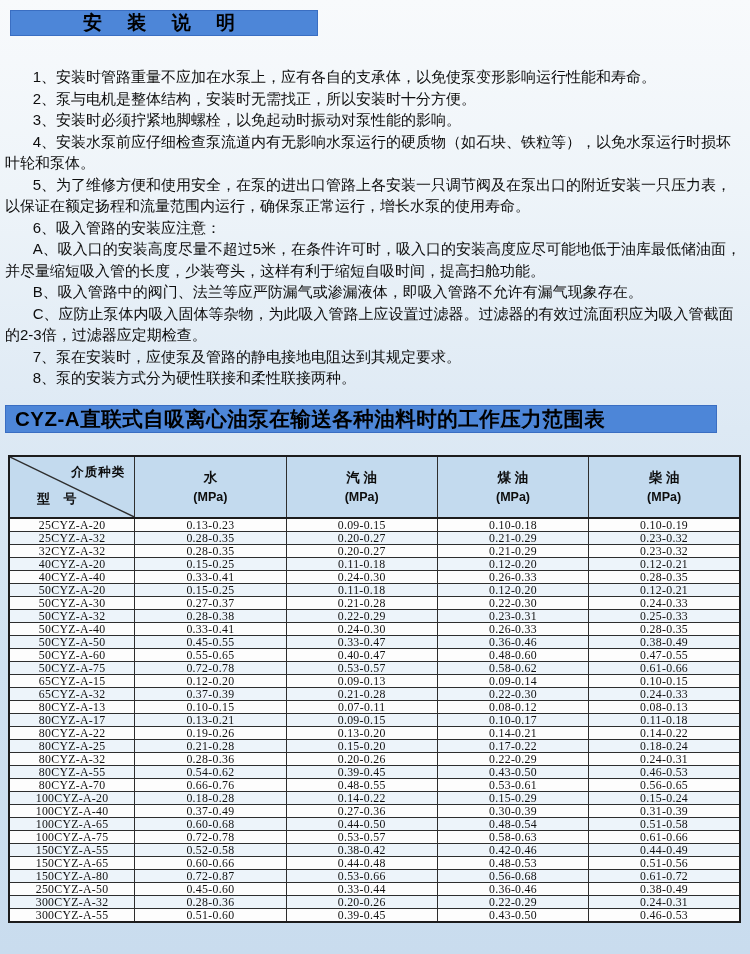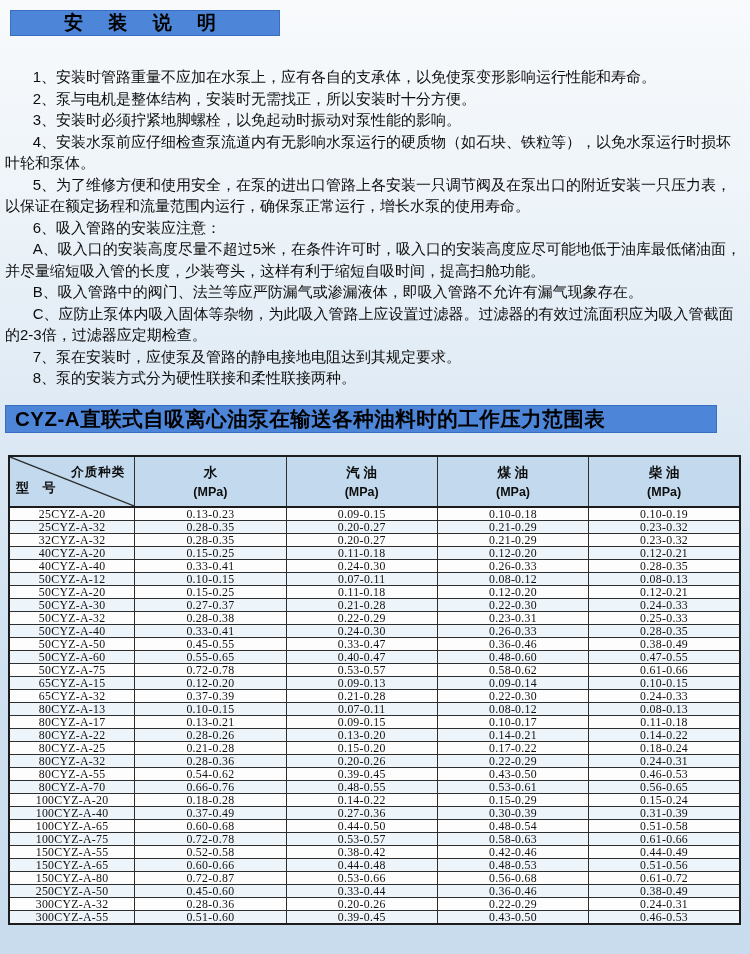--- a/index.html
+++ b/index.html
@@ -4,56 +4,56 @@
 <style>
   * { box-sizing: border-box; }
   html,body { margin:0; padding:0; }
   body {
     width:750px; height:954px; overflow:hidden;
     background: linear-gradient(180deg, #f8fafc 0%, #eef4f9 20%, #dde9f4 45%, #cfe1f0 70%, #c9dcee 100%);
     font-family:"Liberation Sans", sans-serif;
     color:#0d0d0d;
   }
   .banner-install {
-    margin:10px 0 0 10px; width:270px; height:26px;
+    margin:10px 0 0 10px; width:308px; height:26px;
     background:#4d86d8; border:1px solid #3a6ec2;
     text-align:center; line-height:24px;
     font-size:19px; font-weight:bold; letter-spacing:10px; color:#000;
   }
   .instructions { margin:30px 5px 0 5px; font-size:15px; line-height:21.5px; }
   .instructions p { margin:0; text-indent:1.85em; }
   .banner-table {
     margin:16px 0 0 5px; width:712px; height:28px;
     background:#4d86d8; border:1px solid #3a6ec2;
     padding-left:9px; line-height:26px;
     font-size:20.5px; font-weight:bold; letter-spacing:0.5px; color:#000;
   }
   table.data-table {
     border-collapse:collapse; table-layout:fixed;
     width:733px; margin:22px 0 0 8px;
     border:2px solid #1c1c1c; background:#fdfdfd;
   }
   .data-table th, .data-table td { border:1px solid #2e2e2e; }
-  .data-table thead tr { height:51px; }
+  .data-table thead tr { height:62px; }
   .data-table th {
     background:#c3daee; font-size:13.5px; font-weight:bold;
     text-align:center; vertical-align:middle; padding:0;
     border-bottom:2px solid #1c1c1c;
   }
   .data-table th .unit { font-size:12.5px; margin-top:3px; font-weight:bold; }
   .data-table tbody td {
     height:12.7px; padding:0; text-align:center; vertical-align:middle;
     font-family:"Liberation Serif", serif;
     font-size:11.8px; line-height:12px; letter-spacing:0.3px; color:#111;
   }
   .data-table tbody tr:nth-child(even) { background:#edf4fa; }
   th.corner { position:relative; padding:0; }
   .corner svg.diag { position:absolute; left:0; top:0; width:100%; height:100%; display:block; }
   .corner-tr { position:absolute; top:7px; right:9px; font-size:12.5px; font-weight:bold; letter-spacing:1px; }
-  .corner-bl { position:absolute; bottom:9px; left:6px; font-size:13px; font-weight:bold; letter-spacing:5px; }
+  .corner-bl { position:absolute; bottom:9px; left:27px; font-size:13px; font-weight:bold; letter-spacing:5px; }
 </style>
 </head>
 <body>
 
 <div>
 
   <div class="banner-install">安 装 说 明</div>
 
   <div class="instructions" id="instructions">
       <p>1、安装时管路重量不应加在水泵上，应有各自的支承体，以免使泵变形影响运行性能和寿命。</p>
@@ -137,27 +137,20 @@
           <td>0.12-0.21</td>
         </tr>
         <tr>
           <td>40CYZ-A-40</td>
           <td>0.33-0.41</td>
           <td>0.24-0.30</td>
           <td>0.26-0.33</td>
           <td>0.28-0.35</td>
         </tr>
         <tr>
-          <td>50CYZ-A-12</td>
-          <td>0.10-0.15</td>
-          <td>0.07-0.11</td>
-          <td>0.08-0.12</td>
-          <td>0.08-0.13</td>
-        </tr>
-        <tr>
           <td>50CYZ-A-20</td>
           <td>0.15-0.25</td>
           <td>0.11-0.18</td>
           <td>0.12-0.20</td>
           <td>0.12-0.21</td>
         </tr>
         <tr>
           <td>50CYZ-A-30</td>
           <td>0.27-0.37</td>
           <td>0.21-0.28</td>
@@ -222,21 +215,21 @@
         </tr>
         <tr>
           <td>80CYZ-A-17</td>
           <td>0.13-0.21</td>
           <td>0.09-0.15</td>
           <td>0.10-0.17</td>
           <td>0.11-0.18</td>
         </tr>
         <tr>
           <td>80CYZ-A-22</td>
-          <td>0.28-0.26</td>
+          <td>0.19-0.26</td>
           <td>0.13-0.20</td>
           <td>0.14-0.21</td>
           <td>0.14-0.22</td>
         </tr>
         <tr>
           <td>80CYZ-A-25</td>
           <td>0.21-0.28</td>
           <td>0.15-0.20</td>
           <td>0.17-0.22</td>
           <td>0.18-0.24</td>

